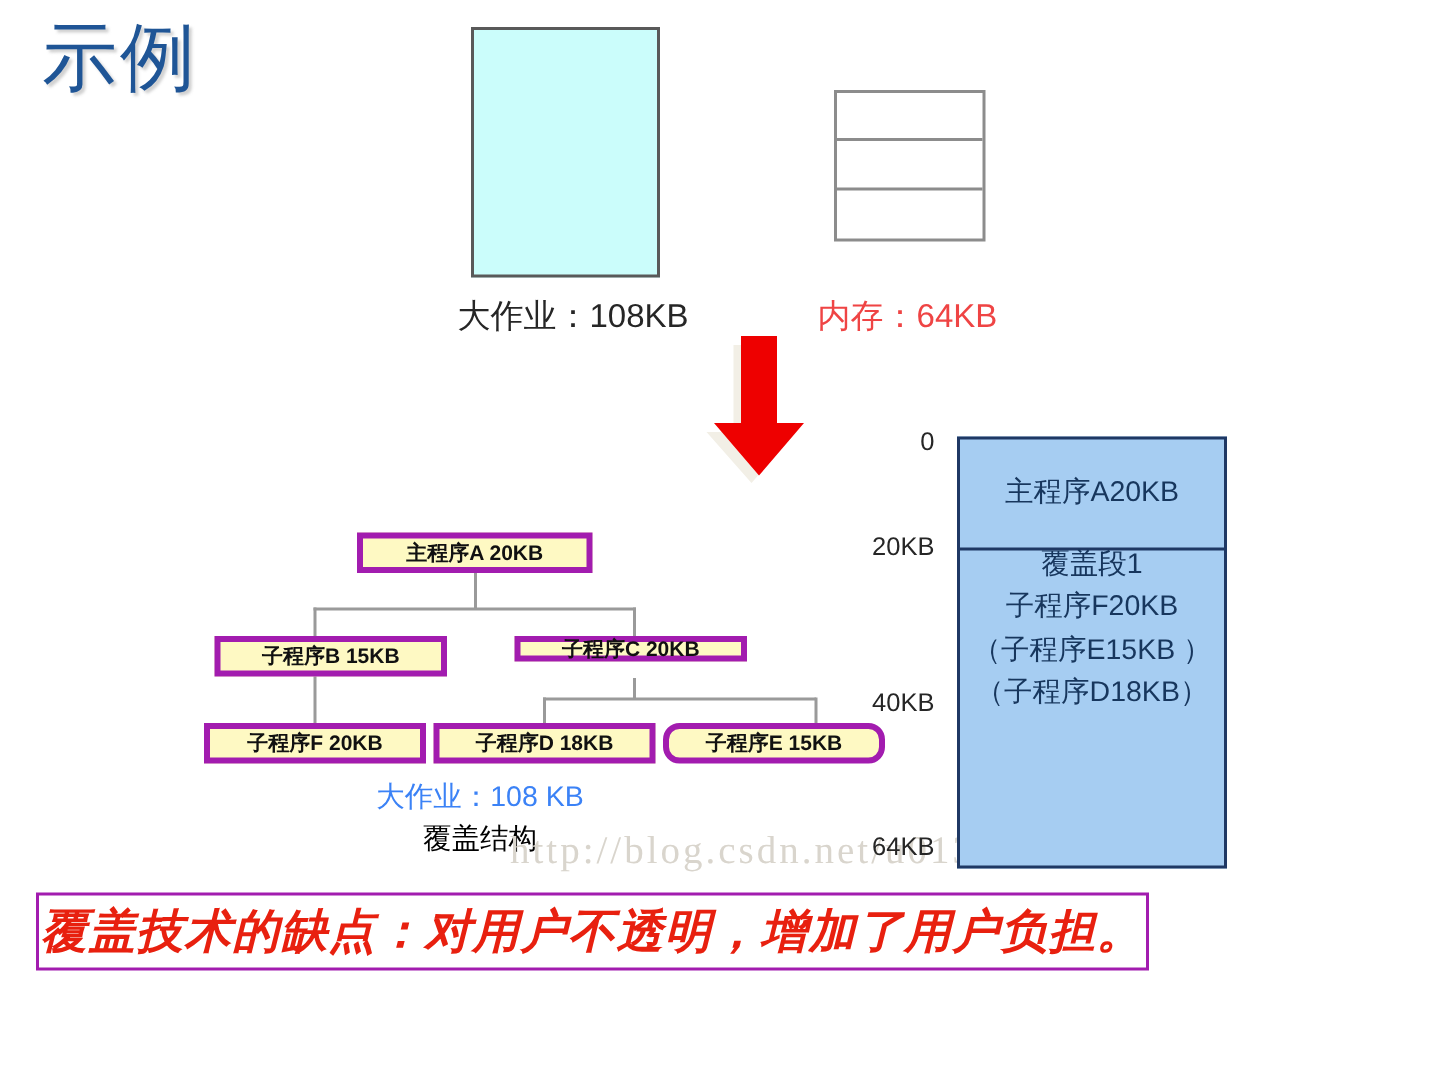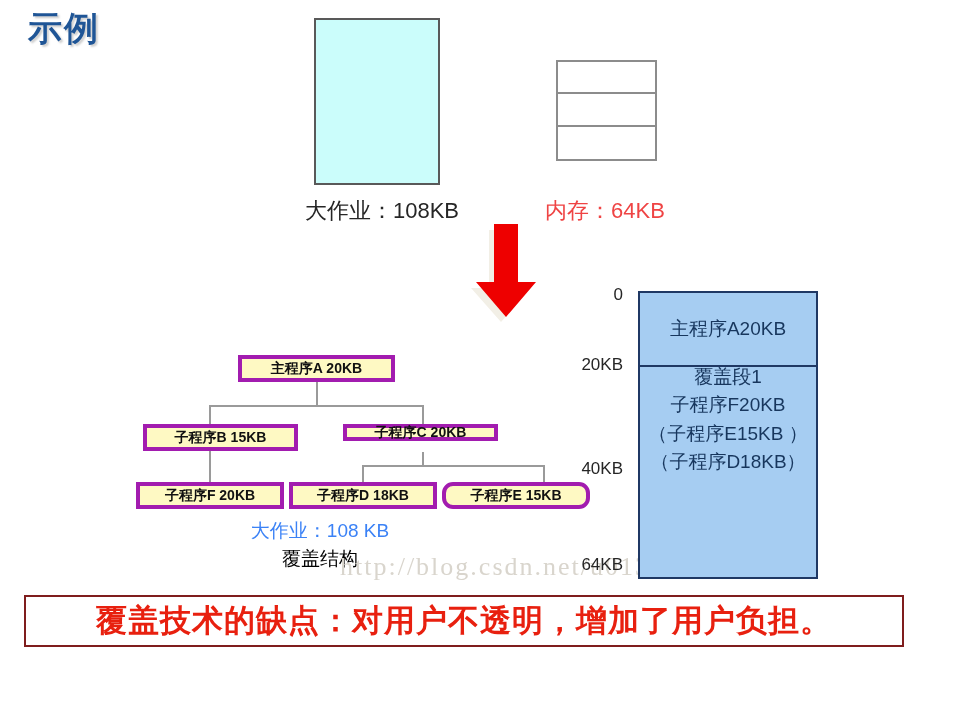--- a/index.html
+++ b/index.html
@@ -16,22 +16,22 @@
     height: 714px;
     background: #ffffff;
     overflow: hidden;
   }
 
   
   #slide-title {
     position: absolute;
     left: 28px;
     top: 8px;
-    font-size: 34px;
-    font-weight: bold;
+    font-size: 50px;
+    font-weight: normal;
     color: #1f5596;
     letter-spacing: 2px;
     line-height: 1.2;
     text-shadow: 2px 2px 2px rgba(150,150,150,0.45);
   }
 
   
   #bigjob-rect {
     position: absolute;
     left: 314px;
@@ -179,28 +179,29 @@
     letter-spacing: 2px;
     white-space: nowrap;
     z-index: 2;
   }
 
   
   #conclusion-box {
     position: absolute;
     left: 24px;
     top: 595px;
-    width: 880px;
+    width: 742px;
     height: 52px;
-    border: 2px solid #7f1d1d;
+    border: 2px solid #a21caf;
     box-sizing: border-box;
     background: #ffffff;
     display: flex;
     align-items: center;
     justify-content: center;
+    font-style: italic;
   }
   #conclusion-text {
     font-family: "Liberation Serif", "DejaVu Serif", serif;
     font-size: 31px;
     font-weight: bold;
     color: #e8200f;
     letter-spacing: 1px;
     white-space: nowrap;
   }
 

